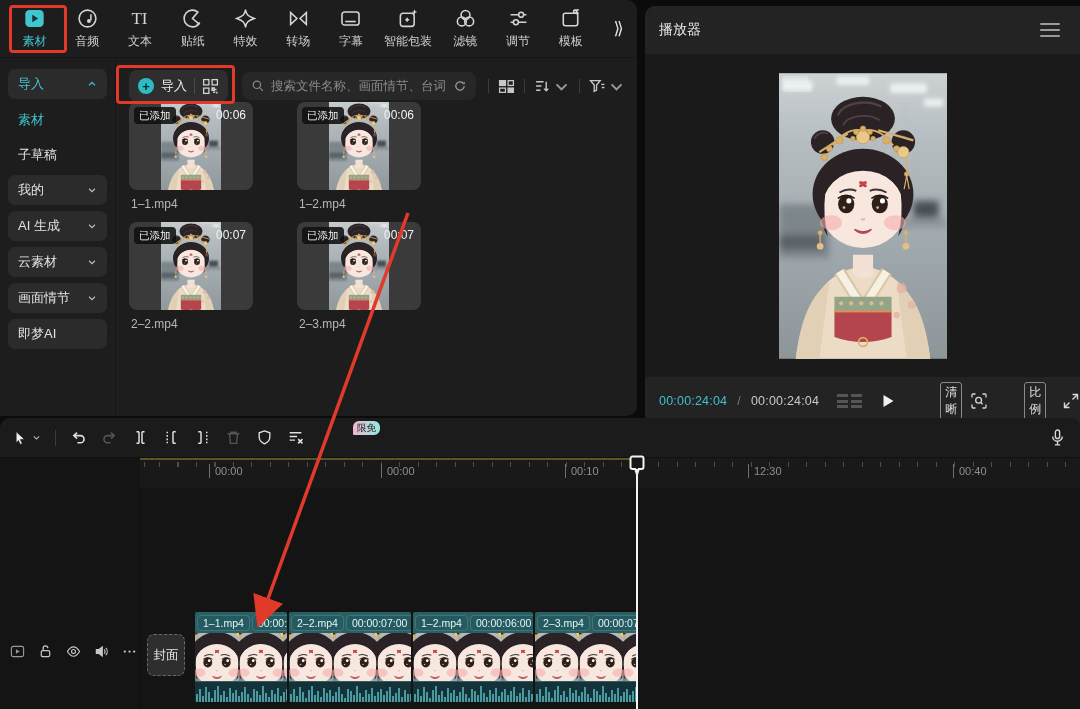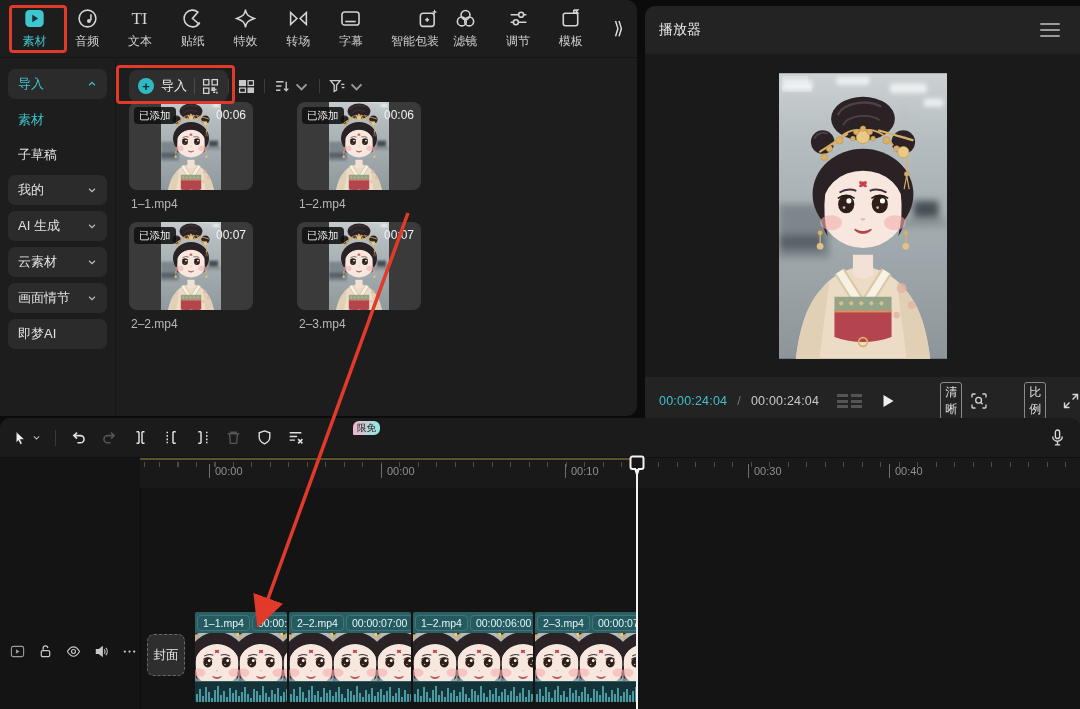--- a/index.html
+++ b/index.html
@@ -11,21 +11,21 @@
 
   
   .media-panel { position:absolute; left:0; top:0; width:637px; height:416px;
                  background:#1d1d1d; border-radius:0 10px 10px 0; }
   .top-toolbar { position:absolute; left:0; top:0; right:0; height:58px; display:flex;
                  align-items:center; padding-left:8px; border-bottom:1px solid #151515; }
   .tab { width:53px; height:58px; display:flex; flex-direction:column; align-items:center;
          justify-content:center; gap:4px; cursor:pointer; }
   .tab .tlabel { font-size:12px; color:#cfcfcf; white-space:nowrap; }
   .tab.active .tlabel { color:#40c4cd; }
-  .tab.wide { width:62px;align-items:flex-end; }
+  .tab.wide { width:62px; }
   .ticon { height:22px; display:flex; align-items:center; justify-content:center; }
   .ticon svg { width:21px; height:21px; }
   .expand-btn { width:40px; height:58px; display:flex; align-items:center; justify-content:center;
                 color:#e0e0e0; font-size:17px; letter-spacing:-3px; cursor:pointer; }
 
   .sidebar { position:absolute; left:0; top:59px; bottom:0; width:116px; border-right:1px solid #151515;
              padding:10px 8px; }
   .side-pill { height:30px; border-radius:7px; background:#2b2b2b; display:flex; align-items:center;
                justify-content:space-between; padding:0 10px; font-size:13px; color:#e3e3e3;
                margin-bottom:6px; cursor:pointer; }
@@ -442,20 +442,35 @@
           <span class="ib-div"></span>
           <span class="qr-icon">
             <svg viewBox="0 0 16 16" fill="none" stroke="#d4d4d4" stroke-width="1.2">
                 <rect x="1.5" y="1.5" width="5" height="5"></rect>
                 <rect x="9.5" y="1.5" width="5" height="5"></rect>
                 <rect x="1.5" y="9.5" width="5" height="5"></rect>
                 <path d="M9.5 9.5 h2 v2 h-2 Z M13 10 v1.5 M10.5 13.5 h2 M14 13 v1.5" stroke-width="1.4"></path>
               </svg>
           </span>
         </div>
+        <div class="search">
+          <span>
+            <svg viewBox="0 0 16 16" width="14" height="14" fill="none" stroke="#8a8a8a" stroke-width="1.3">
+                <circle cx="6.7" cy="6.7" r="4.2"></circle>
+                <path d="M9.9 9.9 L13.5 13.5"></path>
+              </svg>
+          </span>
+          <input type="text" placeholder="搜索文件名称、画面情节、台词" style="">
+          <span>
+            <svg viewBox="0 0 16 16" width="14" height="14" fill="none" stroke="#9a9a9a" stroke-width="1.4">
+                <path d="M12.8 8 a4.8 4.8 0 1 1 -1.4 -3.4"></path>
+                <path d="M12.8 3.2 v2.2 h-2.2" stroke-width="1.2"></path>
+              </svg>
+          </span>
+        </div>
         <div class="view-icons">
           <span class="sep"></span>
           <span class="vi-group">
             <svg viewBox="0 0 16 16" fill="none" stroke="#c8c8c8" stroke-width="1.2">
                 <rect x="1.5" y="2.5" width="5.5" height="4.5" fill="#c8c8c8"></rect>
                 <rect x="9.5" y="2.5" width="5" height="4.5"></rect>
                 <rect x="1.5" y="9.5" width="5.5" height="4"></rect>
                 <rect x="9.5" y="9.5" width="5" height="4" fill="#c8c8c8"></rect>
               </svg>
           </span>
@@ -651,22 +666,22 @@
           <path d="M3.5 7.5 a4.5 4.5 0 0 0 9 0 M8 12 v2.8 M5.5 15.5 h5"></path>
         </svg>
     </span>
 
     <div class="ruler">
       <div class="extent-line"></div>
       <div class="ruler-ticks"></div>
       <span class="rlabel" style="left:69px">00:00</span>
       <span class="rlabel" style="left:241px">00:00</span>
       <span class="rlabel" style="left:425px">00:10</span>
-      <span class="rlabel" style="left:608px">00:30</span>
-      <span class="rlabel" style="left:749px">00:40</span>
+      <span class="rlabel" style="left:608px">12:30</span>
+      <span class="rlabel" style="left:813px">00:40</span>
     </div>
 
     <div class="track-gutter-line"></div>
 
     <div class="track-icons">
       <span>
         <svg viewBox="0 0 16 16" fill="none" stroke="#9a9a9a" stroke-width="1.2">
             <rect x="1.5" y="2.5" width="13" height="11" rx="2"></rect>
             <path d="M6.3 5.5 L10.3 8 L6.3 10.5 Z" fill="#9a9a9a" stroke="none"></path>
           </svg>

